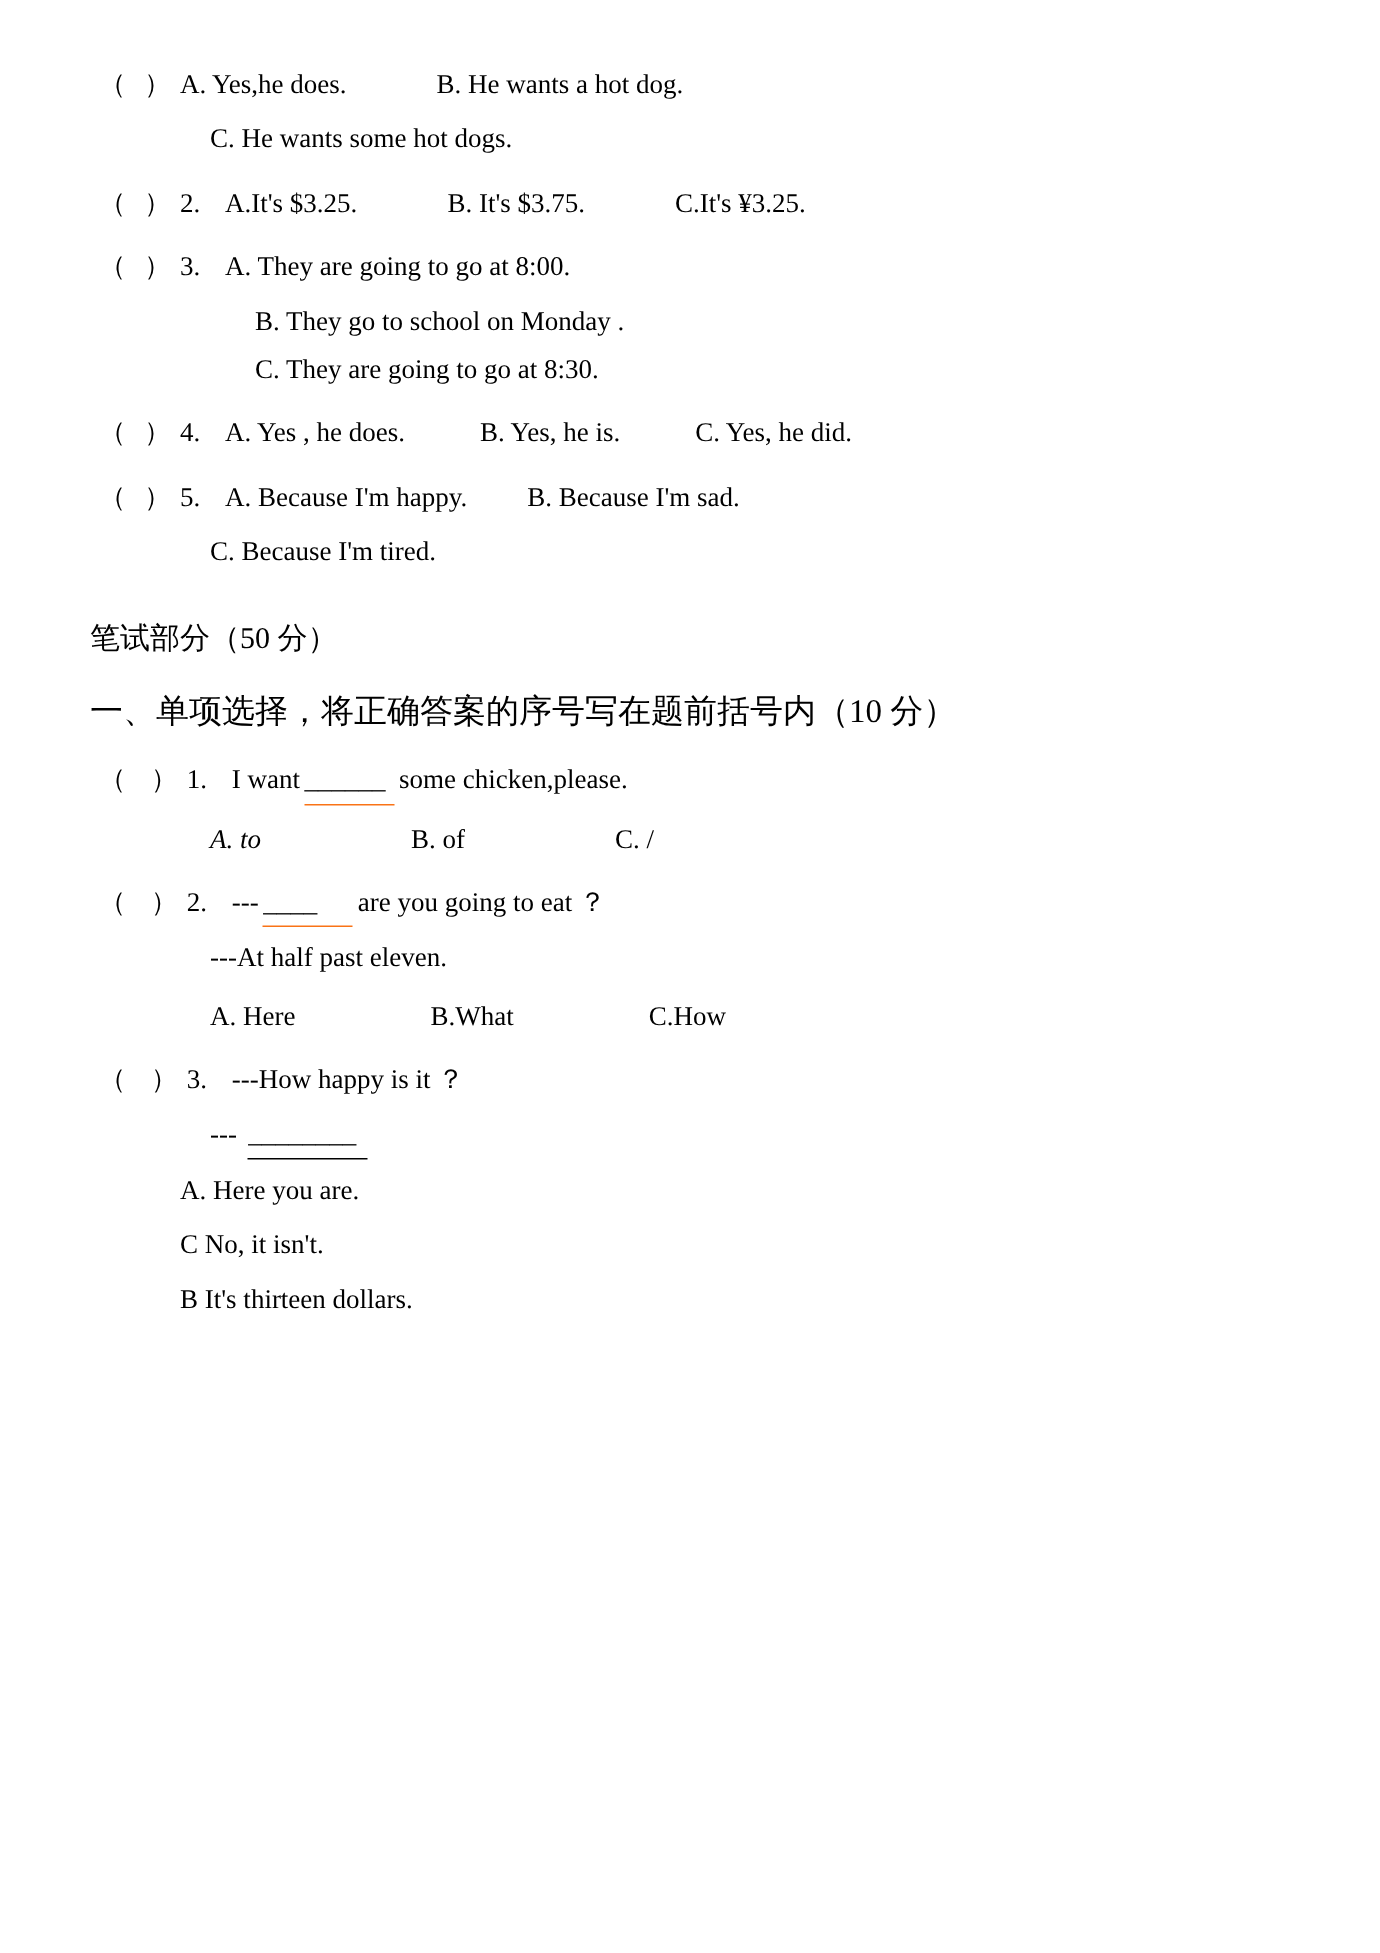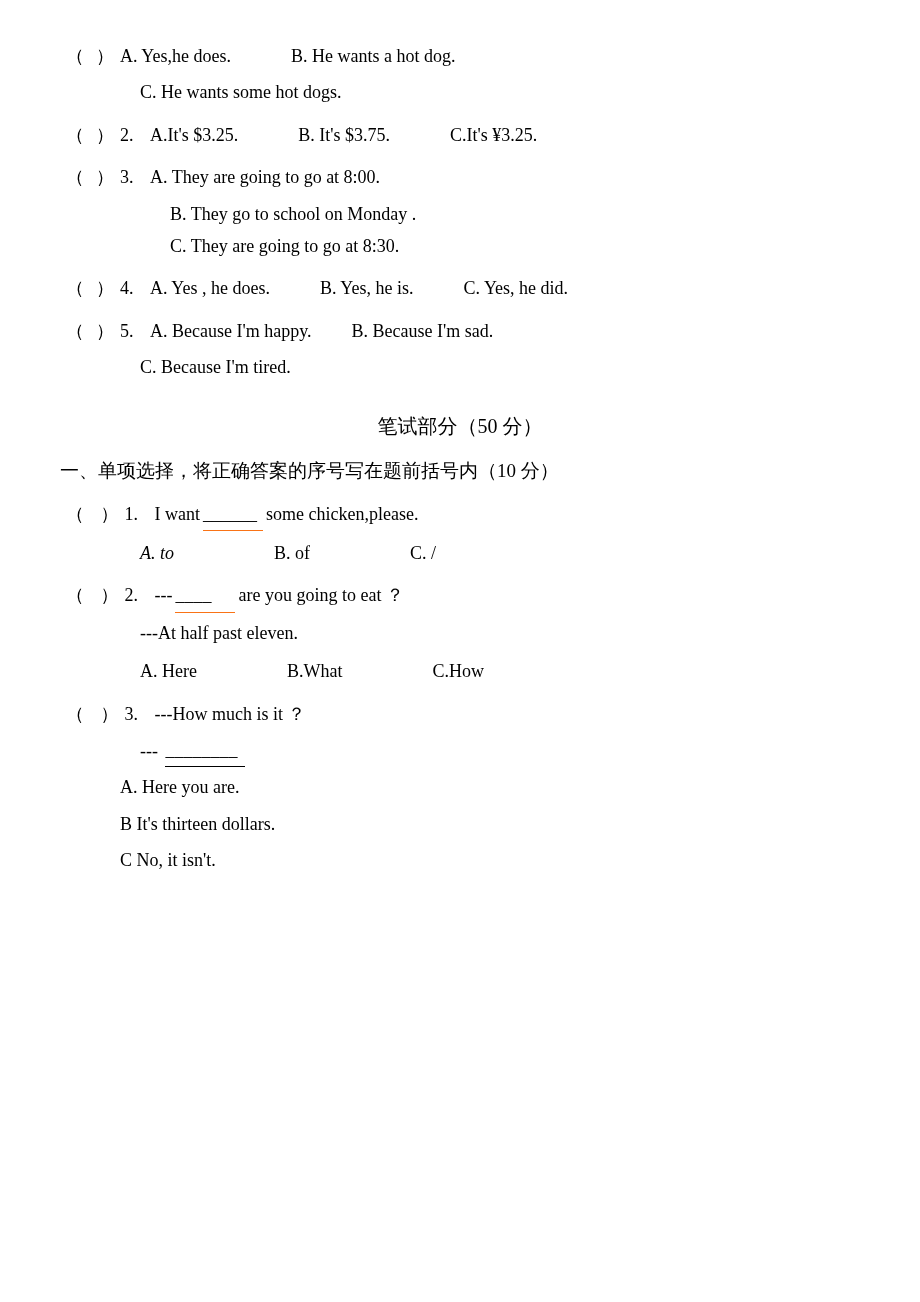--- a/index.html
+++ b/index.html
@@ -11,27 +11,27 @@
       background: #fff;
       font-family: "SimSun", "宋体", serif;
       font-size: 18px;
       color: #000;
       width: 920px;
       min-height: 1302px;
       padding: 40px 60px;
       line-height: 1.8;
     }
     .section-title {
-      text-align: center;
+      text-align: left;
       font-size: 20px;
       margin: 20px 0 10px 0;
       font-weight: normal;
     }
     .instruction {
-      font-size: 19px;
+      font-size: 22px;
       margin: 8px 0 10px 0;
     }
     .question-block {
       margin-bottom: 10px;
     }
     .question-line {
       display: flex;
       align-items: baseline;
       margin-bottom: 4px;
     }
@@ -169,22 +169,22 @@
     <span>C.How</span>
   </div>
 </div>
 
 <div class="question-block">
   <div class="question-line">
     <span class="bracket">（</span>
     &nbsp;
     <span class="bracket">）</span>
     <span class="q-num">3.</span>
-    <span>---How much is it ？</span>
+    <span>---How happy is it ？</span>
   </div>
   <div class="indent">
     <span>---</span>
     <span class="blank2">________</span>
   </div>
   <div class="sub-option">A.       Here you are.</div>
+  <div class="sub-option">C       No, it isn't.</div>
   <div class="sub-option">B       It's thirteen dollars.</div>
-  <div class="sub-option">C       No, it isn't.</div>
 </div>
 
 </body></html>

